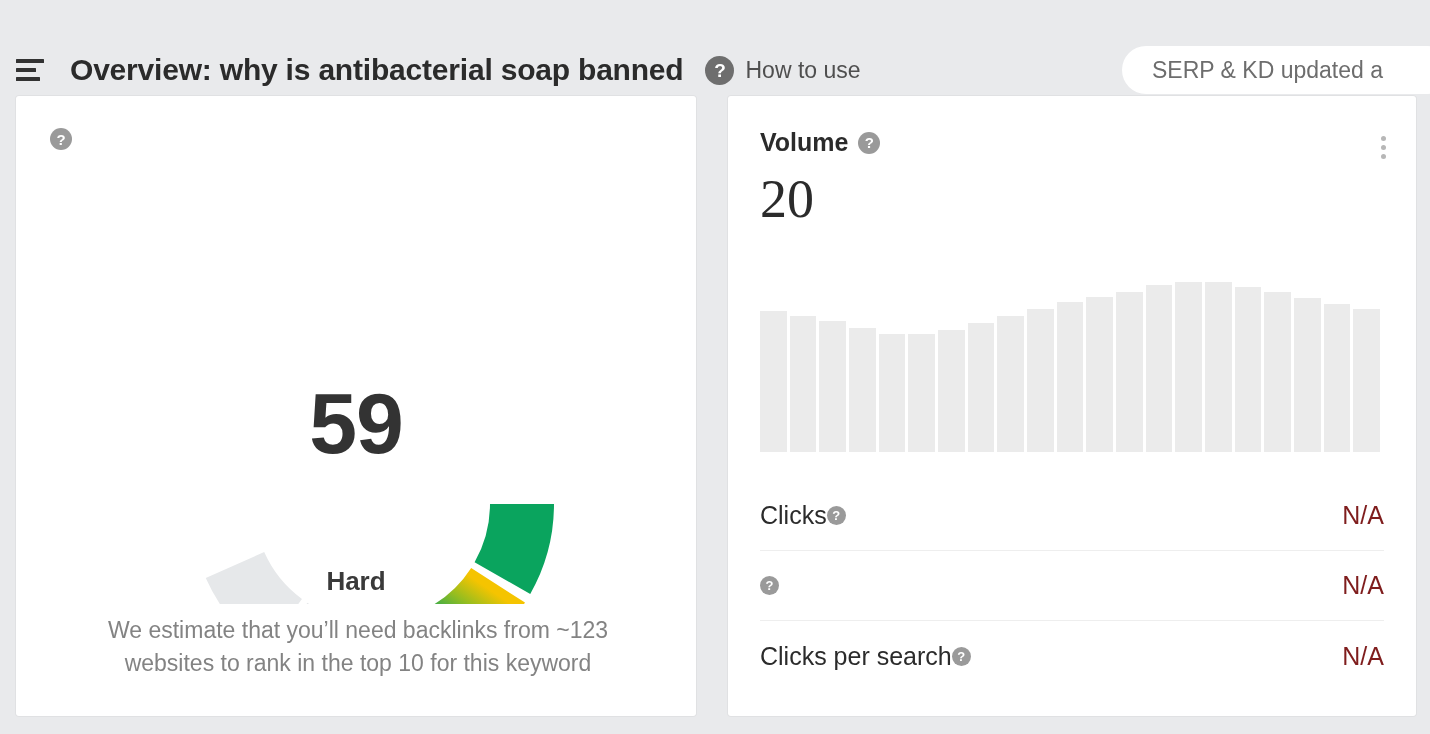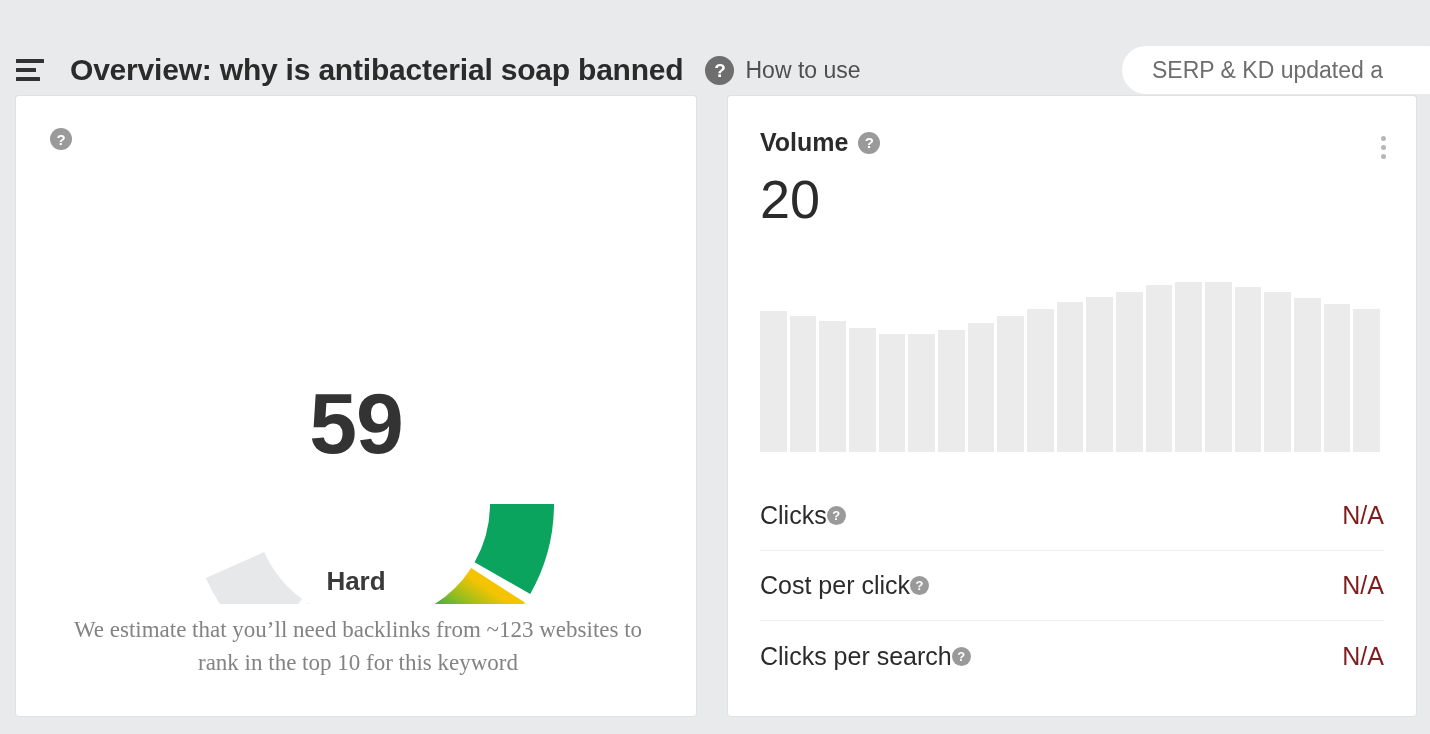--- a/index.html
+++ b/index.html
@@ -83,27 +83,27 @@
     text-align: center; font-size: 86px; color: #333333; line-height: 1;
     letter-spacing: -1px;
   }
   .gauge-label {
     position: absolute; left: 0; right: 0; top: 302px;
     text-align: center; font-size: 26px; color: #3a3a3a;
   }
 
   .kd-note {
     position: absolute; left: 50px; right: 46px; top: 518px;
-    text-align: center; font-size: 23px; line-height: 1.42; color: #838383; font-family: Liberation Serif, serif;
+    text-align: center; font-size: 23px; line-height: 1.42; color: #838383;
   }
 
   
   .vol-number {
     position: absolute; left: 32px; top: 76px;
-    font-size: 54px; color: #2b2b2b; line-height: 1;
+    font-size: 54px; color: #2b2b2b; line-height: 1; font-family: Liberation Serif, serif;
   }
   .bars {
     position: absolute; left: 32px; top: 180px;
     width: 620px; height: 176px;
     display: flex; align-items: flex-end; gap: 3px;
   }
   .bar { flex: 1 1 0; background: #ebebeb; }
 
   .metric-rows { position: absolute; left: 32px; right: 32px; top: 385px; }
   .metric-row {
@@ -205,21 +205,20 @@
   <div class="metric-rows">
       <div class="metric-row">
         <div class="metric-name">
           <span>Clicks</span>
           <span class="qmark sm">?</span>
         </div>
         <div class="metric-val">N/A</div>
       </div>
       <div class="metric-row">
         <div class="metric-name">
-          <span>Cost per click</span>
           <span class="qmark sm">?</span>
         </div>
         <div class="metric-val">N/A</div>
       </div>
       <div class="metric-row">
         <div class="metric-name">
           <span>Clicks per search</span>
           <span class="qmark sm">?</span>
         </div>
         <div class="metric-val">N/A</div>

